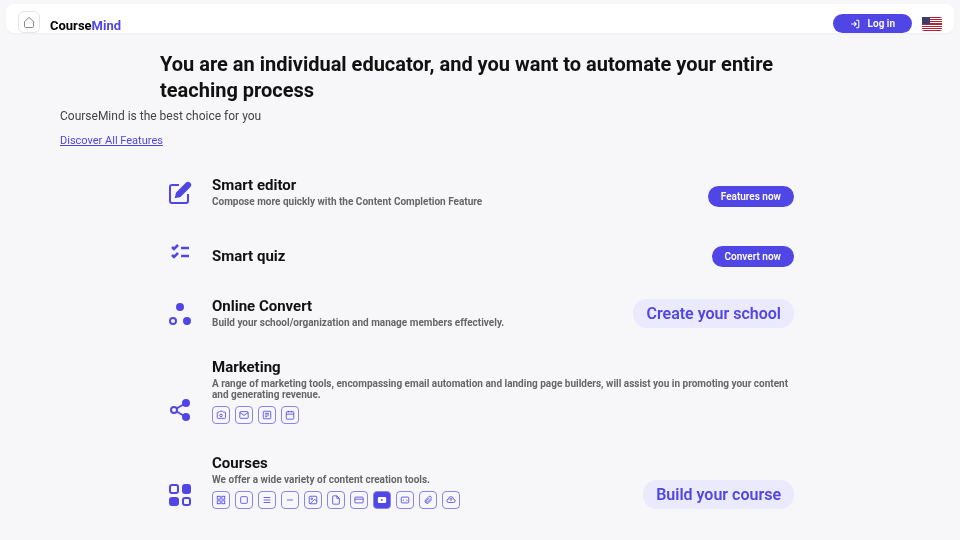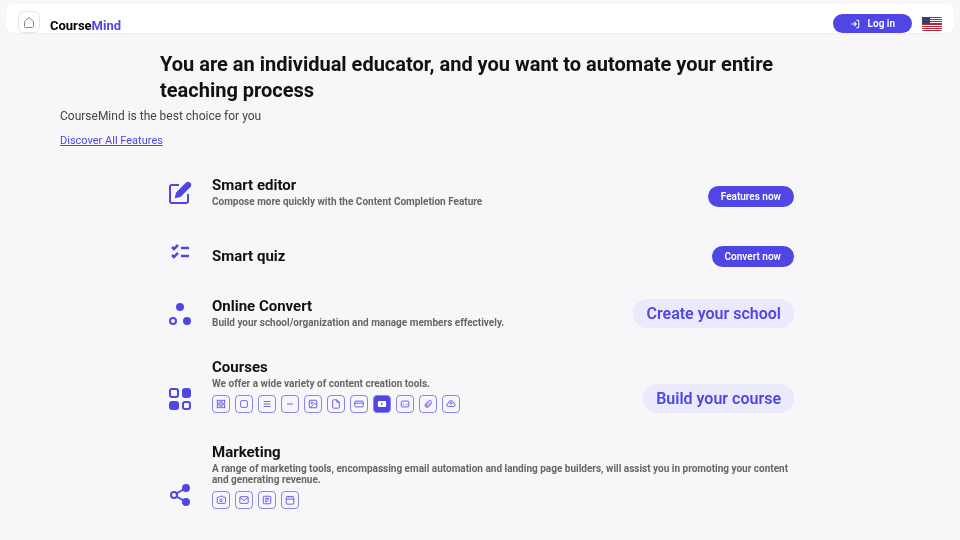--- a/index.html
+++ b/index.html
@@ -104,103 +104,20 @@
     </div>
     <div class="fbody">
       <div class="ftitle">Online Convert</div>
       <div class="fdesc">Build your school/organization and manage members effectively.</div>
     </div>
     <div class="fbtn"><button class="btn-ghost">Create your school</button></div>
   </div>
 
   <div class="feature">
     <div class="ficon">
-      <div class="grid-icon">
-          <span></span>
-          <span></span>
-          <span></span>
-          <span></span>
-        </div>
-    </div>
-    <div class="fbody">
-      <div class="ftitle">Courses</div>
-      <div class="fdesc">We offer a wide variety of content creation tools.</div>
-      <div class="tools">
-        <div class="tool">
-            <svg viewBox="0 0 24 24" fill="none" stroke="currentColor" stroke-width="2">
-              <rect x="3" y="3" width="7" height="7"></rect>
-              <rect x="14" y="3" width="7" height="7"></rect>
-              <rect x="3" y="14" width="7" height="7"></rect>
-              <rect x="14" y="14" width="7" height="7"></rect>
-            </svg>
-          </div>
-        <div class="tool">
-            <svg viewBox="0 0 24 24" fill="none" stroke="currentColor" stroke-width="2">
-              <rect x="4" y="4" width="16" height="16" rx="2"></rect>
-            </svg>
-          </div>
-        <div class="tool">
-            <svg viewBox="0 0 24 24" fill="none" stroke="currentColor" stroke-width="2">
-              <path d="M4 6h16M4 12h16M4 18h16"></path>
-            </svg>
-          </div>
-        <div class="tool">
-            <svg viewBox="0 0 24 24" fill="none" stroke="currentColor" stroke-width="2">
-              <path d="M5 12h14"></path>
-            </svg>
-          </div>
-        <div class="tool">
-            <svg viewBox="0 0 24 24" fill="none" stroke="currentColor" stroke-width="2">
-              <rect x="3" y="3" width="18" height="18" rx="2"></rect>
-              <circle cx="9" cy="9" r="2"></circle>
-              <path d="M21 15l-5-5L5 21"></path>
-            </svg>
-          </div>
-        <div class="tool">
-            <svg viewBox="0 0 24 24" fill="none" stroke="currentColor" stroke-width="2">
-              <path d="M14 2H6a2 2 0 00-2 2v16a2 2 0 002 2h12a2 2 0 002-2V8z"></path>
-              <path d="M14 2v6h6"></path>
-            </svg>
-          </div>
-        <div class="tool">
-            <svg viewBox="0 0 24 24" fill="none" stroke="currentColor" stroke-width="2">
-              <rect x="2" y="5" width="20" height="14" rx="2"></rect>
-              <path d="M2 10h20"></path>
-            </svg>
-          </div>
-        <div class="tool" style="background:#5046e5;color:#fff">
-            <svg viewBox="0 0 24 24" fill="currentColor">
-              <rect x="2" y="5" width="20" height="14" rx="3"></rect>
-              <path d="M10 9l5 3-5 3V9z" fill="#5046e5"></path>
-            </svg>
-          </div>
-        <div class="tool">
-            <svg viewBox="0 0 24 24" fill="none" stroke="currentColor" stroke-width="2">
-              <rect x="3" y="5" width="18" height="14" rx="2"></rect>
-              <path d="M9 11l-2 2 2 2M15 11l2 2-2 2"></path>
-            </svg>
-          </div>
-        <div class="tool">
-            <svg viewBox="0 0 24 24" fill="none" stroke="currentColor" stroke-width="2">
-              <path d="M21 11l-8 8a5 5 0 01-7-7l8-8a3.5 3.5 0 015 5l-8 8a2 2 0 01-3-3l7-7"></path>
-            </svg>
-          </div>
-        <div class="tool">
-            <svg viewBox="0 0 24 24" fill="none" stroke="currentColor" stroke-width="2">
-              <path d="M18 10a6 6 0 00-12 0 4 4 0 000 8h12a4 4 0 000-8z"></path>
-              <path d="M12 8v6M9 11l3-3 3 3"></path>
-            </svg>
-          </div>
-      </div>
-    </div>
-    <div class="fbtn"><button class="btn-ghost">Build your course</button></div>
-  </div>
-
-  <div class="feature">
-    <div class="ficon">
       <svg viewBox="0 0 24 24" fill="none" stroke="currentColor" stroke-width="2">
           <circle cx="18" cy="5" r="3" fill="#5046e5"></circle>
           <circle cx="6" cy="12" r="3"></circle>
           <circle cx="18" cy="19" r="3" fill="#5046e5"></circle>
           <path d="M8.5 10.5l7-4M8.5 13.5l7 4"></path>
         </svg>
     </div>
     <div class="fbody">
       <div class="ftitle">Marketing</div>
       <div class="fdesc">A range of marketing tools, encompassing email automation and landing page builders, will assist you in promoting your content and generating revenue.</div>
@@ -225,13 +142,96 @@
           </div>
         <div class="tool">
             <svg viewBox="0 0 24 24" fill="none" stroke="currentColor" stroke-width="2">
               <rect x="3" y="4" width="18" height="18" rx="2"></rect>
               <path d="M16 2v4M8 2v4M3 10h18"></path>
             </svg>
           </div>
       </div>
     </div>
   </div>
+
+  <div class="feature">
+    <div class="ficon">
+      <div class="grid-icon">
+          <span></span>
+          <span></span>
+          <span></span>
+          <span></span>
+        </div>
+    </div>
+    <div class="fbody">
+      <div class="ftitle">Courses</div>
+      <div class="fdesc">We offer a wide variety of content creation tools.</div>
+      <div class="tools">
+        <div class="tool">
+            <svg viewBox="0 0 24 24" fill="none" stroke="currentColor" stroke-width="2">
+              <rect x="3" y="3" width="7" height="7"></rect>
+              <rect x="14" y="3" width="7" height="7"></rect>
+              <rect x="3" y="14" width="7" height="7"></rect>
+              <rect x="14" y="14" width="7" height="7"></rect>
+            </svg>
+          </div>
+        <div class="tool">
+            <svg viewBox="0 0 24 24" fill="none" stroke="currentColor" stroke-width="2">
+              <rect x="4" y="4" width="16" height="16" rx="2"></rect>
+            </svg>
+          </div>
+        <div class="tool">
+            <svg viewBox="0 0 24 24" fill="none" stroke="currentColor" stroke-width="2">
+              <path d="M4 6h16M4 12h16M4 18h16"></path>
+            </svg>
+          </div>
+        <div class="tool">
+            <svg viewBox="0 0 24 24" fill="none" stroke="currentColor" stroke-width="2">
+              <path d="M5 12h14"></path>
+            </svg>
+          </div>
+        <div class="tool">
+            <svg viewBox="0 0 24 24" fill="none" stroke="currentColor" stroke-width="2">
+              <rect x="3" y="3" width="18" height="18" rx="2"></rect>
+              <circle cx="9" cy="9" r="2"></circle>
+              <path d="M21 15l-5-5L5 21"></path>
+            </svg>
+          </div>
+        <div class="tool">
+            <svg viewBox="0 0 24 24" fill="none" stroke="currentColor" stroke-width="2">
+              <path d="M14 2H6a2 2 0 00-2 2v16a2 2 0 002 2h12a2 2 0 002-2V8z"></path>
+              <path d="M14 2v6h6"></path>
+            </svg>
+          </div>
+        <div class="tool">
+            <svg viewBox="0 0 24 24" fill="none" stroke="currentColor" stroke-width="2">
+              <rect x="2" y="5" width="20" height="14" rx="2"></rect>
+              <path d="M2 10h20"></path>
+            </svg>
+          </div>
+        <div class="tool" style="background:#5046e5;color:#fff">
+            <svg viewBox="0 0 24 24" fill="currentColor">
+              <rect x="2" y="5" width="20" height="14" rx="3"></rect>
+              <path d="M10 9l5 3-5 3V9z" fill="#5046e5"></path>
+            </svg>
+          </div>
+        <div class="tool">
+            <svg viewBox="0 0 24 24" fill="none" stroke="currentColor" stroke-width="2">
+              <rect x="3" y="5" width="18" height="14" rx="2"></rect>
+              <path d="M9 11l-2 2 2 2M15 11l2 2-2 2"></path>
+            </svg>
+          </div>
+        <div class="tool">
+            <svg viewBox="0 0 24 24" fill="none" stroke="currentColor" stroke-width="2">
+              <path d="M21 11l-8 8a5 5 0 01-7-7l8-8a3.5 3.5 0 015 5l-8 8a2 2 0 01-3-3l7-7"></path>
+            </svg>
+          </div>
+        <div class="tool">
+            <svg viewBox="0 0 24 24" fill="none" stroke="currentColor" stroke-width="2">
+              <path d="M18 10a6 6 0 00-12 0 4 4 0 000 8h12a4 4 0 000-8z"></path>
+              <path d="M12 8v6M9 11l3-3 3 3"></path>
+            </svg>
+          </div>
+      </div>
+    </div>
+    <div class="fbtn"><button class="btn-ghost">Build your course</button></div>
+  </div>
 </div>
 
 </body></html>

